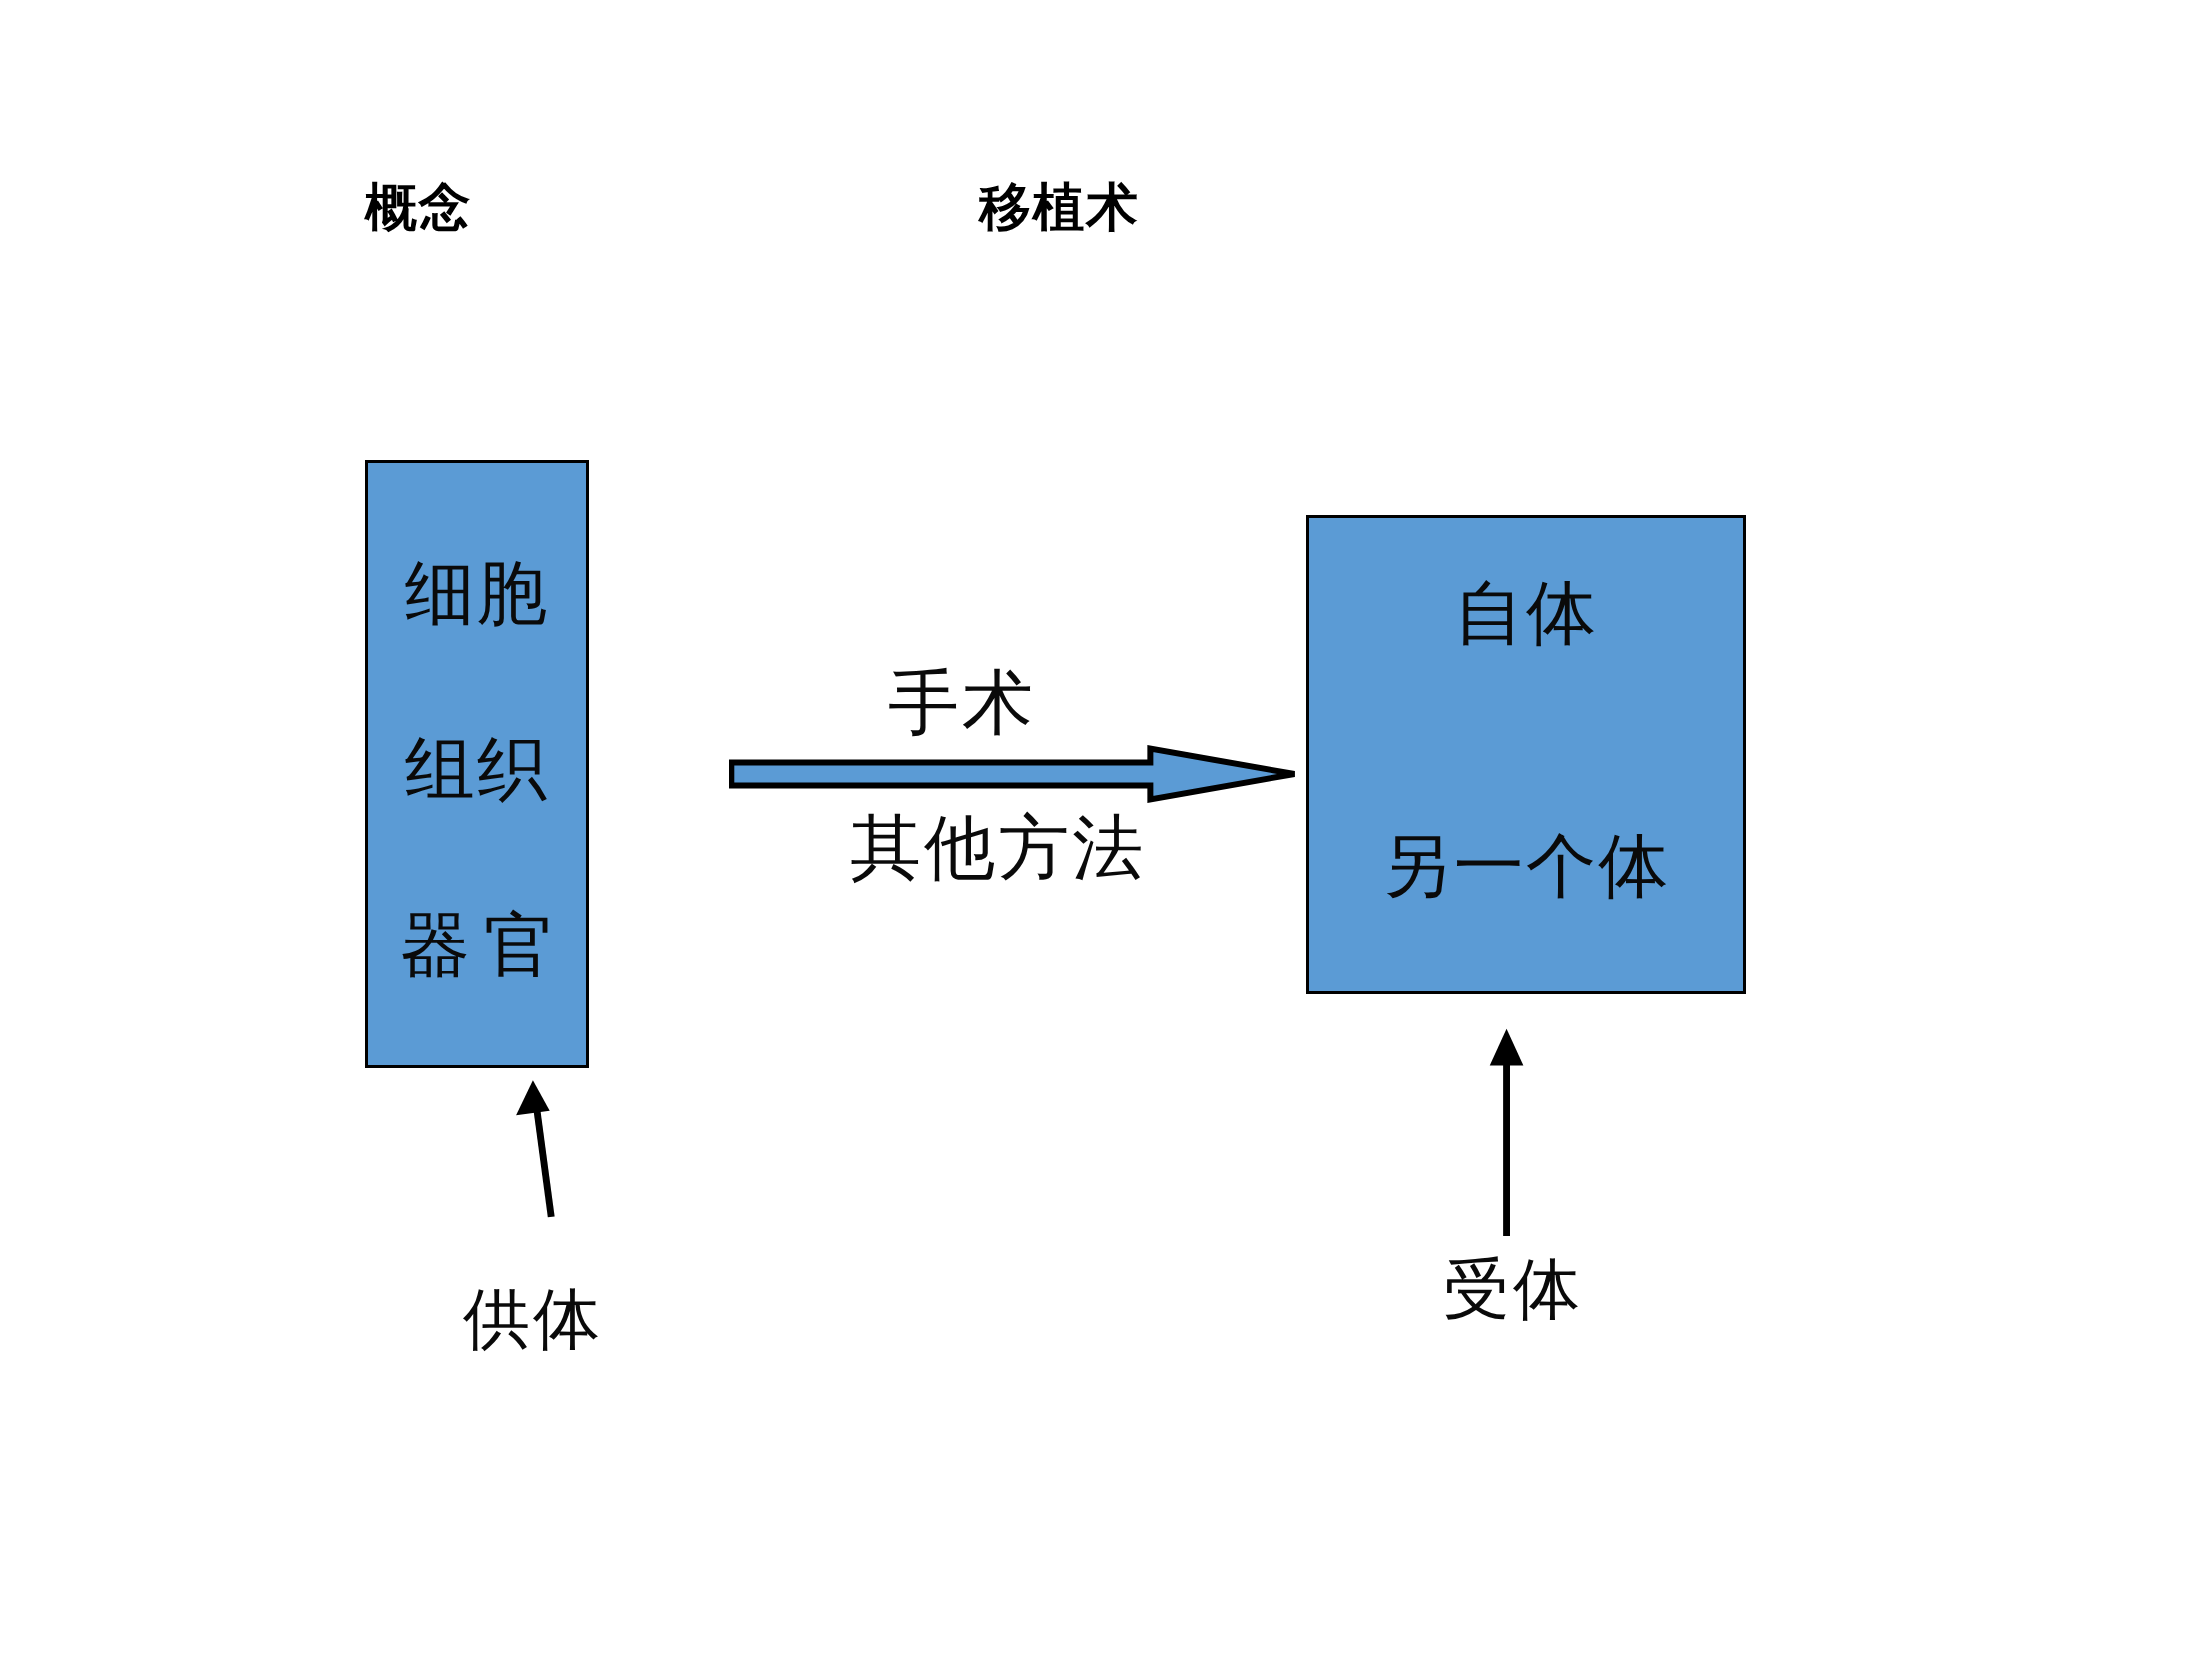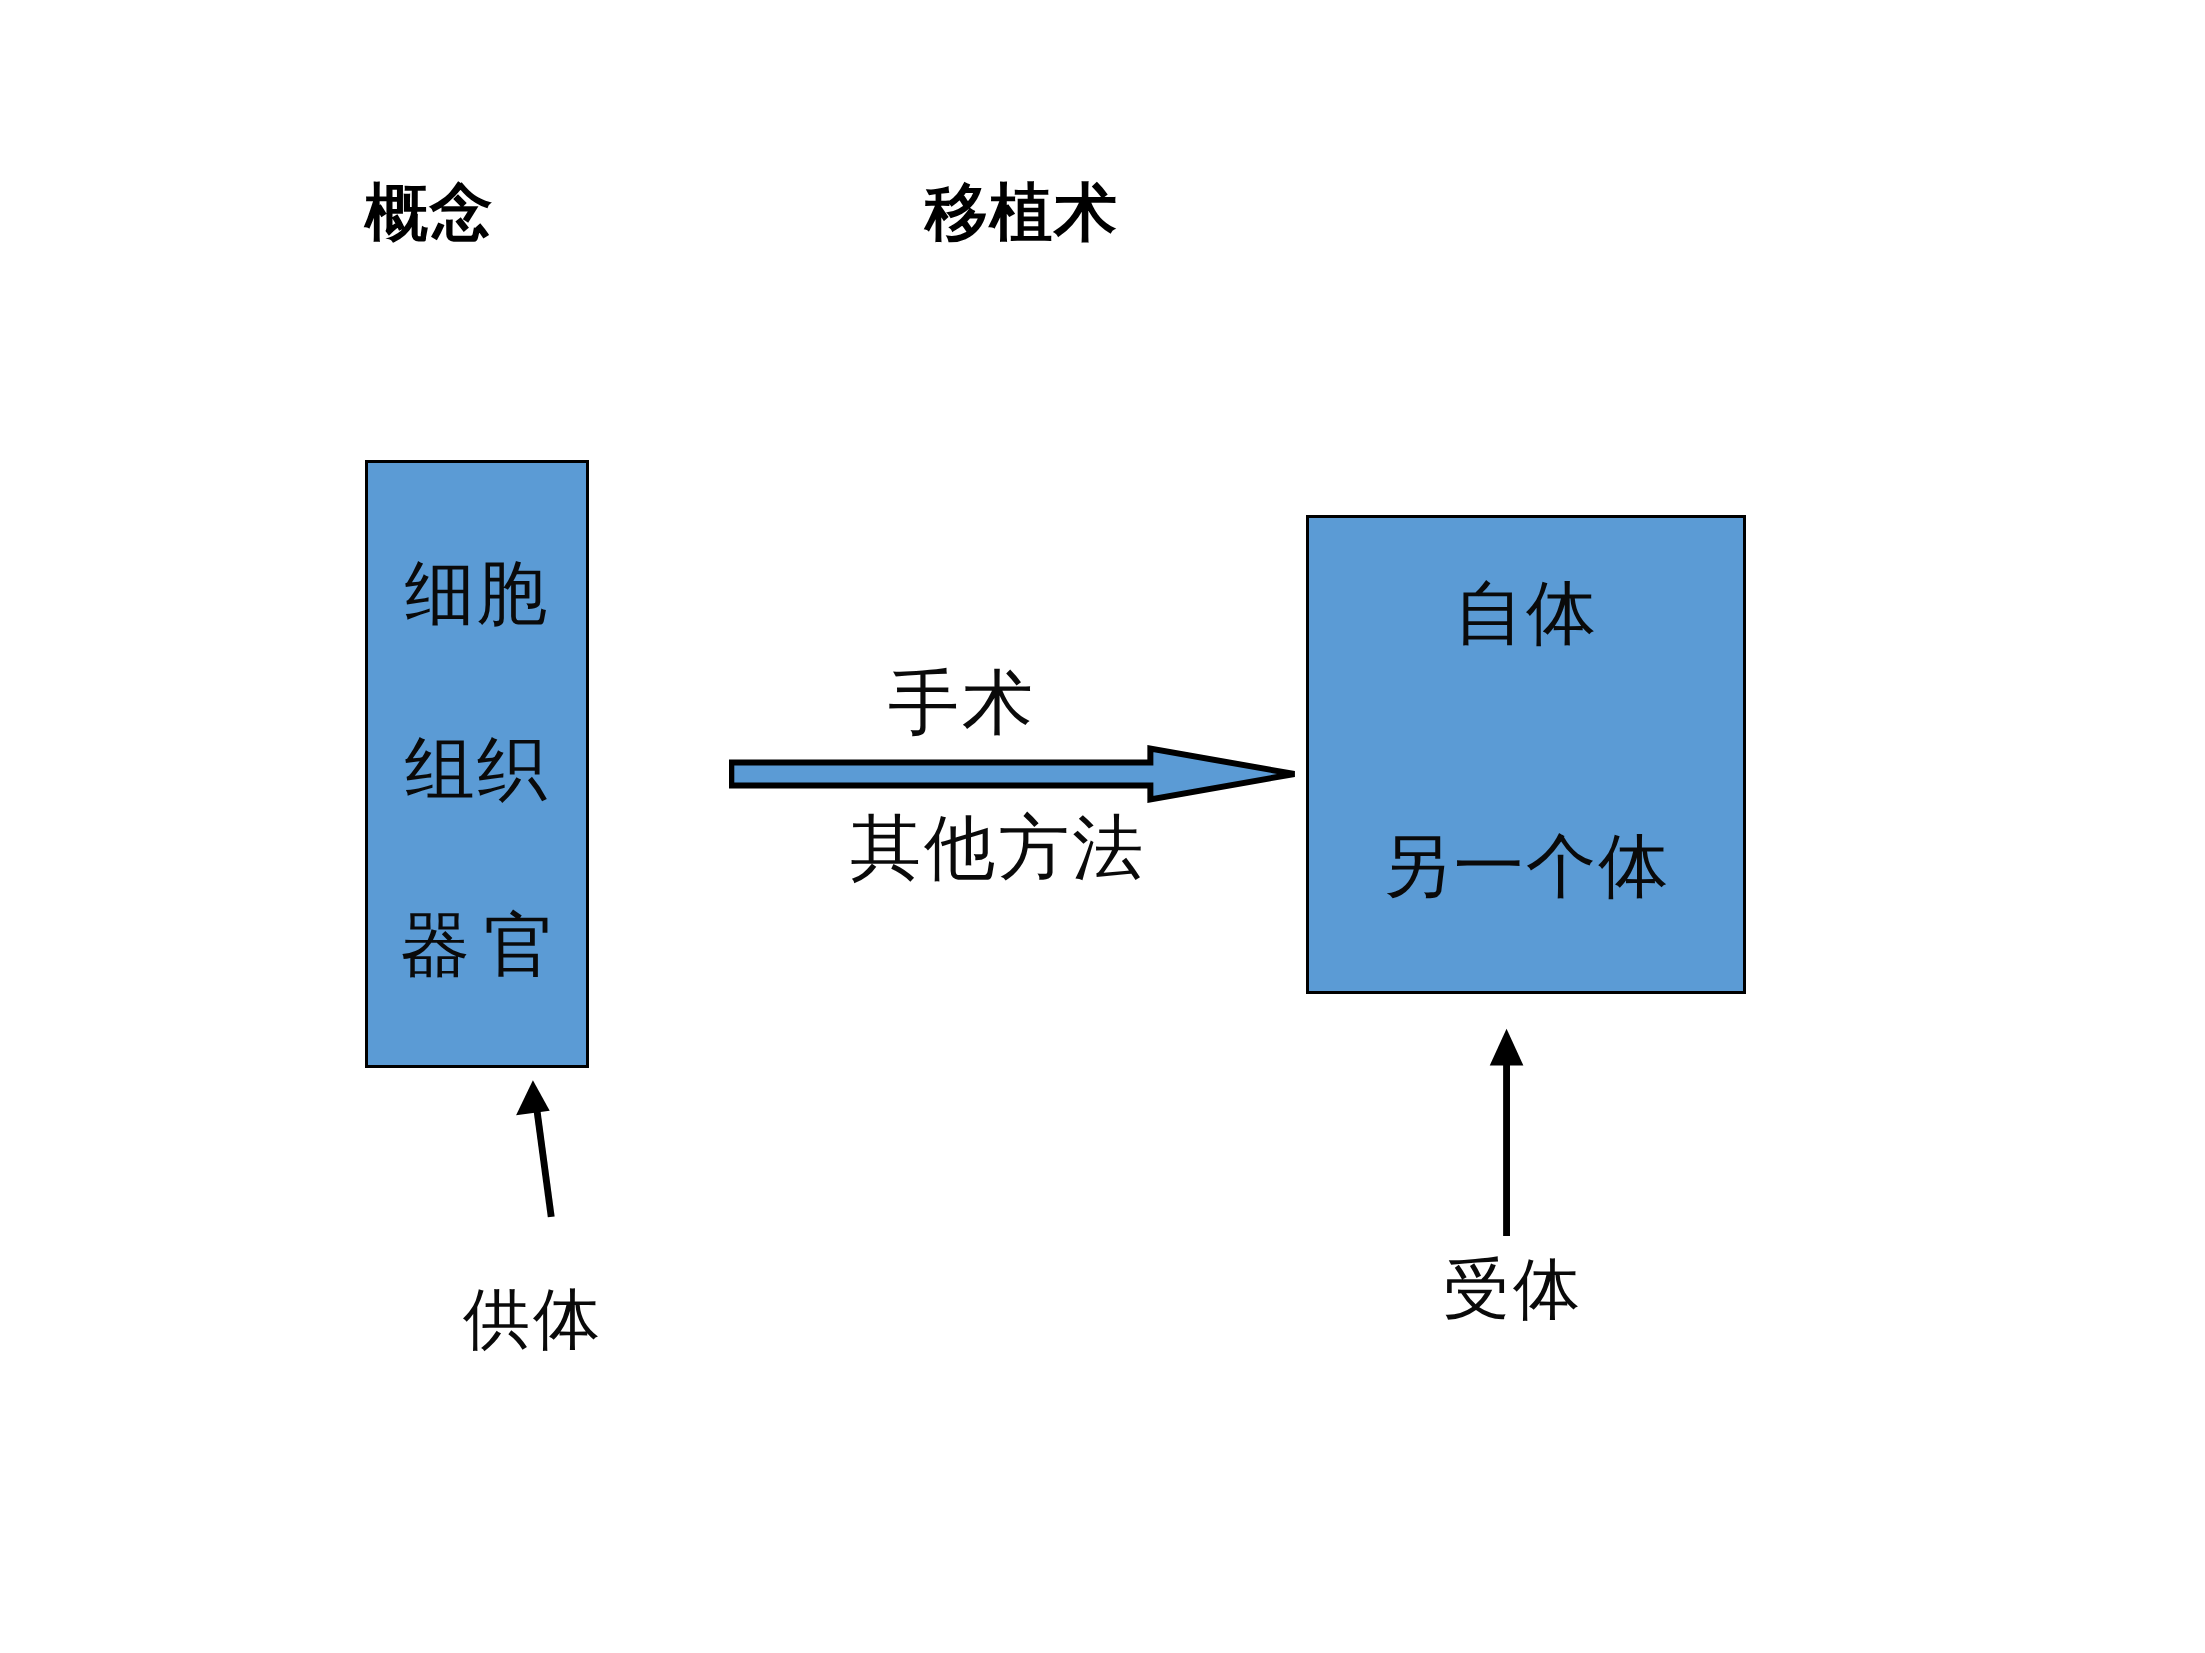--- a/index.html
+++ b/index.html
@@ -17,28 +17,28 @@
     height: 1654px;
     background: #ffffff;
     overflow: hidden;
   }
 
   
   .heading {
     position: absolute;
     font-family: "Liberation Serif", "DejaVu Serif", serif;
     font-weight: bold;
-    font-size: 63px;
+    font-size: 52px;
     line-height: 1;
     color: #000000;
     white-space: nowrap;
     letter-spacing: 1.5px;
   }
   #heading-concept { left: 365px; top: 182px; }
-  #heading-transplant { left: 925px; top: 182px; }
+  #heading-transplant { left: 979px; top: 182px; }
 
   
   .blue-box {
     position: absolute;
     background: #5B9BD5;
     border: 3.8px solid #000000;
     box-sizing: border-box;
   }
   #box-source {
     left: 365px;

